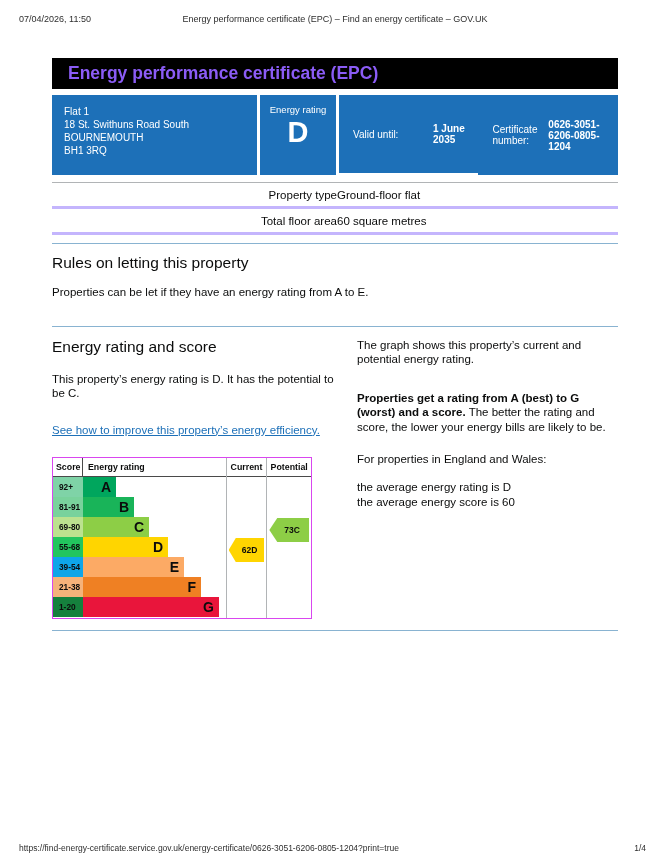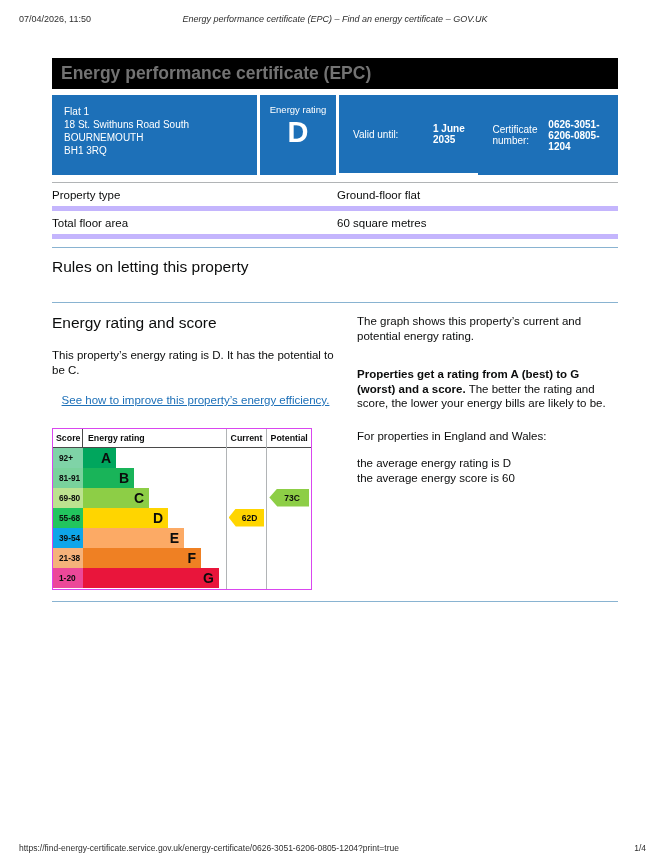--- a/index.html
+++ b/index.html
@@ -1,79 +1,79 @@
 <!DOCTYPE html>
 <html><head>
 <meta charset="utf-8">
 <style>
   html,body{margin:0;padding:0;background:#fff;}
   body{width:670px;height:865px;position:relative;font-family:"Liberation Sans",sans-serif;color:#0b0c0c;overflow:hidden;}
 
   
   .print-header{position:absolute;top:14px;left:19px;right:19px;font-size:9px;color:#2e2e2e;}
-  .print-title{position:absolute;left:0;right:0;text-align:center;top:0;font-style:italic;}
+  .print-title{position:absolute;left:0;right:0;text-align:center;top:0;}
   .print-footer{position:absolute;bottom:12px;left:19px;right:24px;font-size:8.5px;color:#2e2e2e;}
   .page-num{position:absolute;right:0;top:0;}
 
   .page{position:absolute;left:52px;top:58px;width:566px;}
 
-  .banner{background:#000;color:#737373;height:31px;line-height:31px;font-size:17.5px;font-weight:bold;padding-left:9px;box-sizing:border-box;}
+  .banner{background:#000;color:#8b5cf6;height:31px;line-height:31px;font-size:17.5px;font-weight:bold;padding-left:16px;box-sizing:border-box;}
 
   .summary-box{margin-top:6px;height:80px;display:flex;gap:3px;}
   .panel{background:#1d70b8;color:#fff;box-sizing:border-box;}
   .panel-address{width:205px;padding:10px 12px;font-size:10px;line-height:13px;}
   .panel-rating{width:76px;text-align:center;padding-top:9px;}
   .panel-rating .lbl{font-size:9.5px;}
   .panel-rating .val{font-size:29px;font-weight:bold;line-height:32px;margin-top:1px;}
   .panel-details{flex:1;display:flex;flex-direction:row;}
   .detail-row{flex:1;display:flex;align-items:center;padding-left:14px;font-size:10px;}
   .detail-row.first{border-bottom:2px solid #fff;}
   .detail-row .dlbl{width:100px;}
   .detail-row .dval{font-weight:bold;}
 
   .property-table{margin-top:7px;border-top:1px solid #b1b4b6;font-size:11.5px;}
-  .ptrow{display:flex;align-items:center;height:23px;border-bottom:5px solid #c4b5fd;}
+  .ptrow{display:flex;align-items:center;height:23px;border-bottom:3px solid #c4b5fd;text-align:right;}
   .ptrow .plbl{width:285px;}
 
   .divider{border:none;border-top:1px solid #89b3d1;margin:0;}
   .div1{margin-top:8px;}
   .div2{margin-top:26px;}
   .div3{margin-top:11px;}
 
   h2{font-size:15.5px;margin:0;font-weight:normal;}
   .rules-h{margin-top:10px;}
   p{margin:0;font-size:11.5px;line-height:14.5px;}
   .p-rules1{margin-top:13px;}
   .p-rules2{margin-top:10px;width:540px;}
   a{color:#1d70b8;text-decoration:underline;}
 
   .columns{margin-top:11px;display:flex;}
   .col-left{width:305px;box-sizing:border-box;padding-right:18px;}
   .col-right{flex:1;}
   .p-rating{margin-top:16px;}
-  .p-improve{margin-top:16px;text-align:center;}
+  .p-improve{margin-top:22px;}
   .p-bold-lead{margin-top:24px;}
   .p-engwales{margin-top:18px;}
   .p-averages{margin-top:13px;line-height:15px;}
 
   
   .chart{margin-top:20px;width:260px;border:1px solid #d946ef;display:flex;box-sizing:border-box;height:162px;}
   .chart-left{width:174px;}
   .chart-header{height:19px;display:flex;align-items:center;font-size:8.8px;font-weight:bold;border-bottom:1px solid #4a4a4a;box-sizing:border-box;}
   .h-score{width:30px;padding-left:3px;border-right:1px solid #4a4a4a;align-self:stretch;display:flex;align-items:center;box-sizing:border-box;}
   .h-rating{padding-left:5px;}
   .band-row{display:flex;height:20px;}
   .score-cell{width:30px;font-size:8.3px;font-weight:bold;display:flex;align-items:center;padding-left:6px;box-sizing:border-box;}
   .band-bar{display:flex;align-items:center;justify-content:flex-end;padding-right:5px;font-weight:bold;font-size:14px;box-sizing:border-box;color:#0b0c0c;}
   .chart-col{border-left:1px solid #b1b4b6;display:flex;flex-direction:column;}
   .col-current{width:40px;}
   .col-potential{width:44px;}
   .chart-col .chart-header{justify-content:center;padding:0 1px;}
   .chart-col-body{position:relative;flex:1;}
-  .pointer{position:absolute;left:2px;right:2px;height:18px;clip-path:polygon(0 50%,20% 0,100% 0,100% 100%,20% 100%);display:flex;align-items:center;justify-content:center;padding-left:6px;font-size:8.5px;font-weight:bold;color:#0b0c0c;}
+  .pointer{position:absolute;left:2px;right:2px;height:24px;clip-path:polygon(0 50%,20% 0,100% 0,100% 100%,20% 100%);display:flex;align-items:center;justify-content:center;padding-left:6px;font-size:8.5px;font-weight:bold;color:#0b0c0c;}
 </style>
 </head>
 <body>
 
 <div class="print-header">
   <span>07/04/2026, 11:50</span>
   <span class="print-title">Energy performance certificate (EPC) – Find an energy certificate – GOV.UK</span>
 </div>
 
 <div class="page">
@@ -112,20 +112,21 @@
     </div>
     <div class="ptrow">
       <span class="plbl">Total floor area</span>
       <span class="pval">60 square metres</span>
     </div>
   </div>
 
   <hr class="divider div1">
 
   <h2 class="rules-h">Rules on letting this property</h2>
+  <p class="p-rules1">Properties can be let if they have an energy rating from A to E.</p>
 
   <hr class="divider div2">
 
   <div class="columns">
     <div class="col-left">
       <h2>Energy rating and score</h2>
       <p class="p-rating">This property’s energy rating is D. It has the potential to be C.</p>
       <p class="p-improve"><a href="#">See how to improve this property’s energy efficiency.</a></p>
 
       <div class="chart">
@@ -153,21 +154,21 @@
               </div>
               <div class="band-row">
                 <div class="score-cell" style="background: #0ea5e9;">39-54</div>
                 <div class="band-bar" style="background: rgb(252, 170, 101); width: 101px;">E</div>
               </div>
               <div class="band-row">
                 <div class="score-cell" style="background: rgb(245, 178, 122);">21-38</div>
                 <div class="band-bar" style="background: rgb(239, 128, 35); width: 118px;">F</div>
               </div>
               <div class="band-row">
-                <div class="score-cell" style="background: #ec4899;">1-20</div>
+                <div class="score-cell" style="background: #15803d;">1-20</div>
                 <div class="band-bar" style="background: rgb(233, 21, 59); width: 136px;">G</div>
               </div>
             </div>
         </div>
         <div class="chart-col col-current">
           <div class="chart-header">Current</div>
           <div class="chart-col-body">
               <div class="pointer" style="background: rgb(255, 213, 0); top: 61px;">
                 <span>62</span>
                 <span>D</span>

